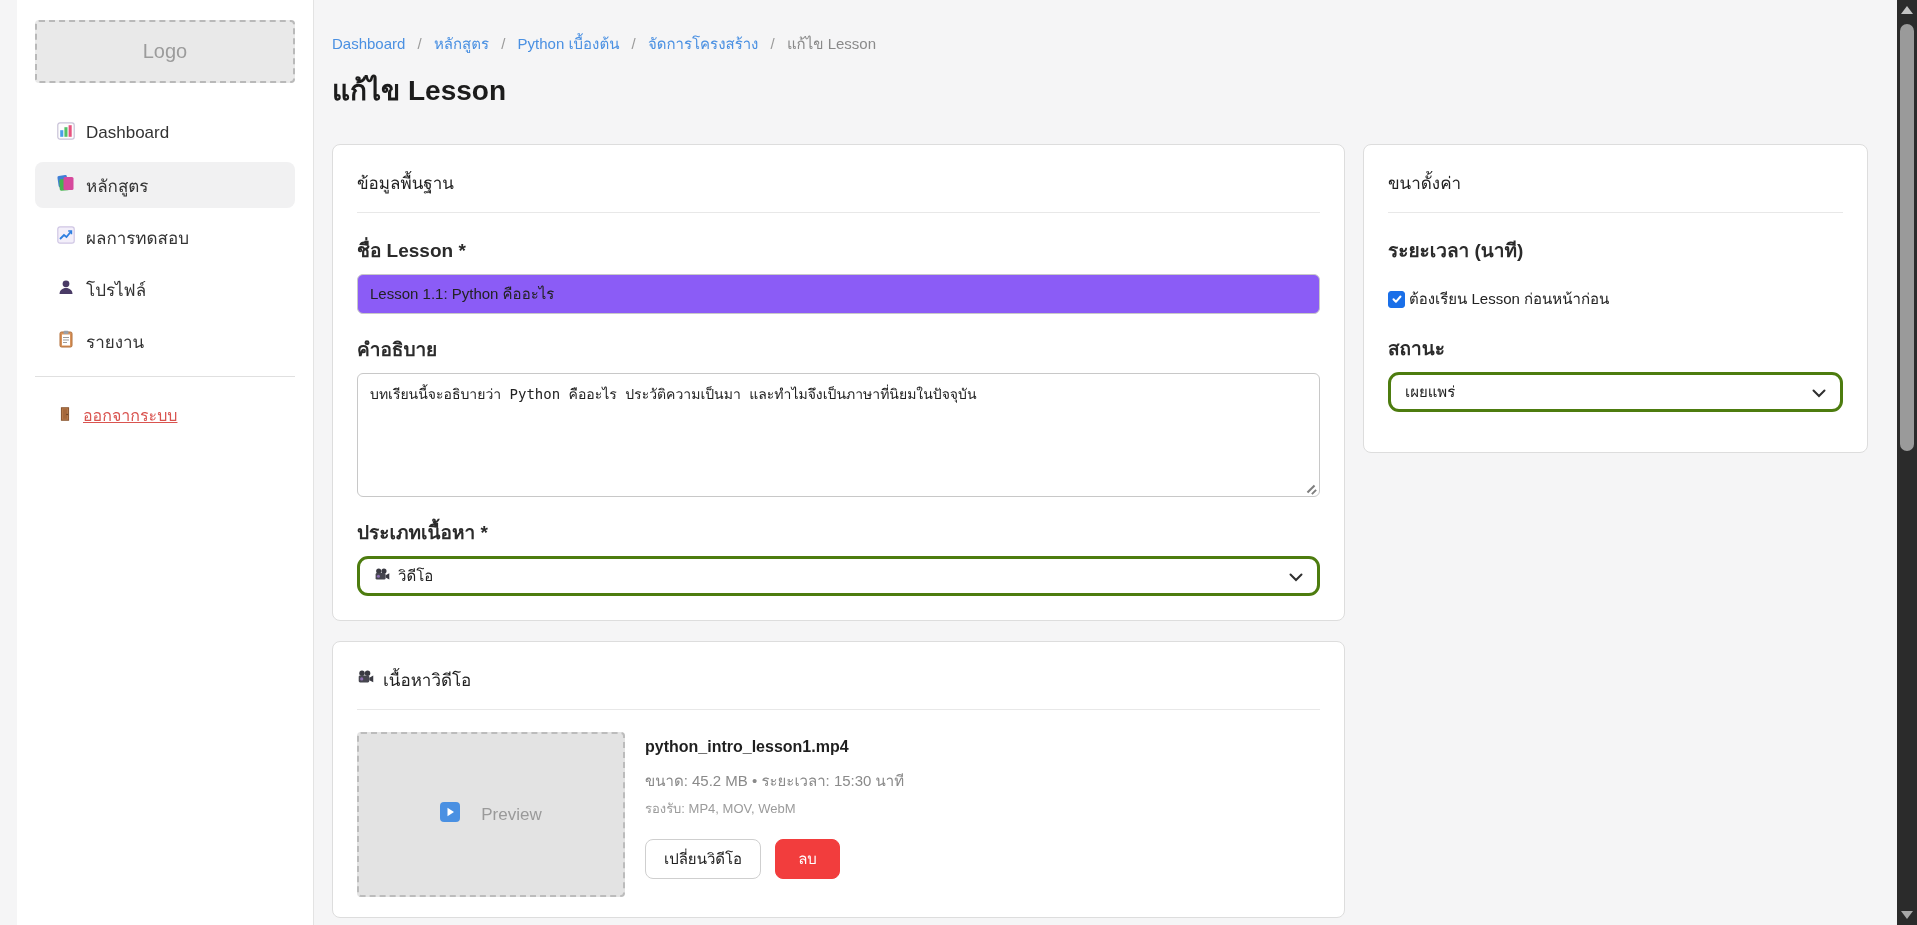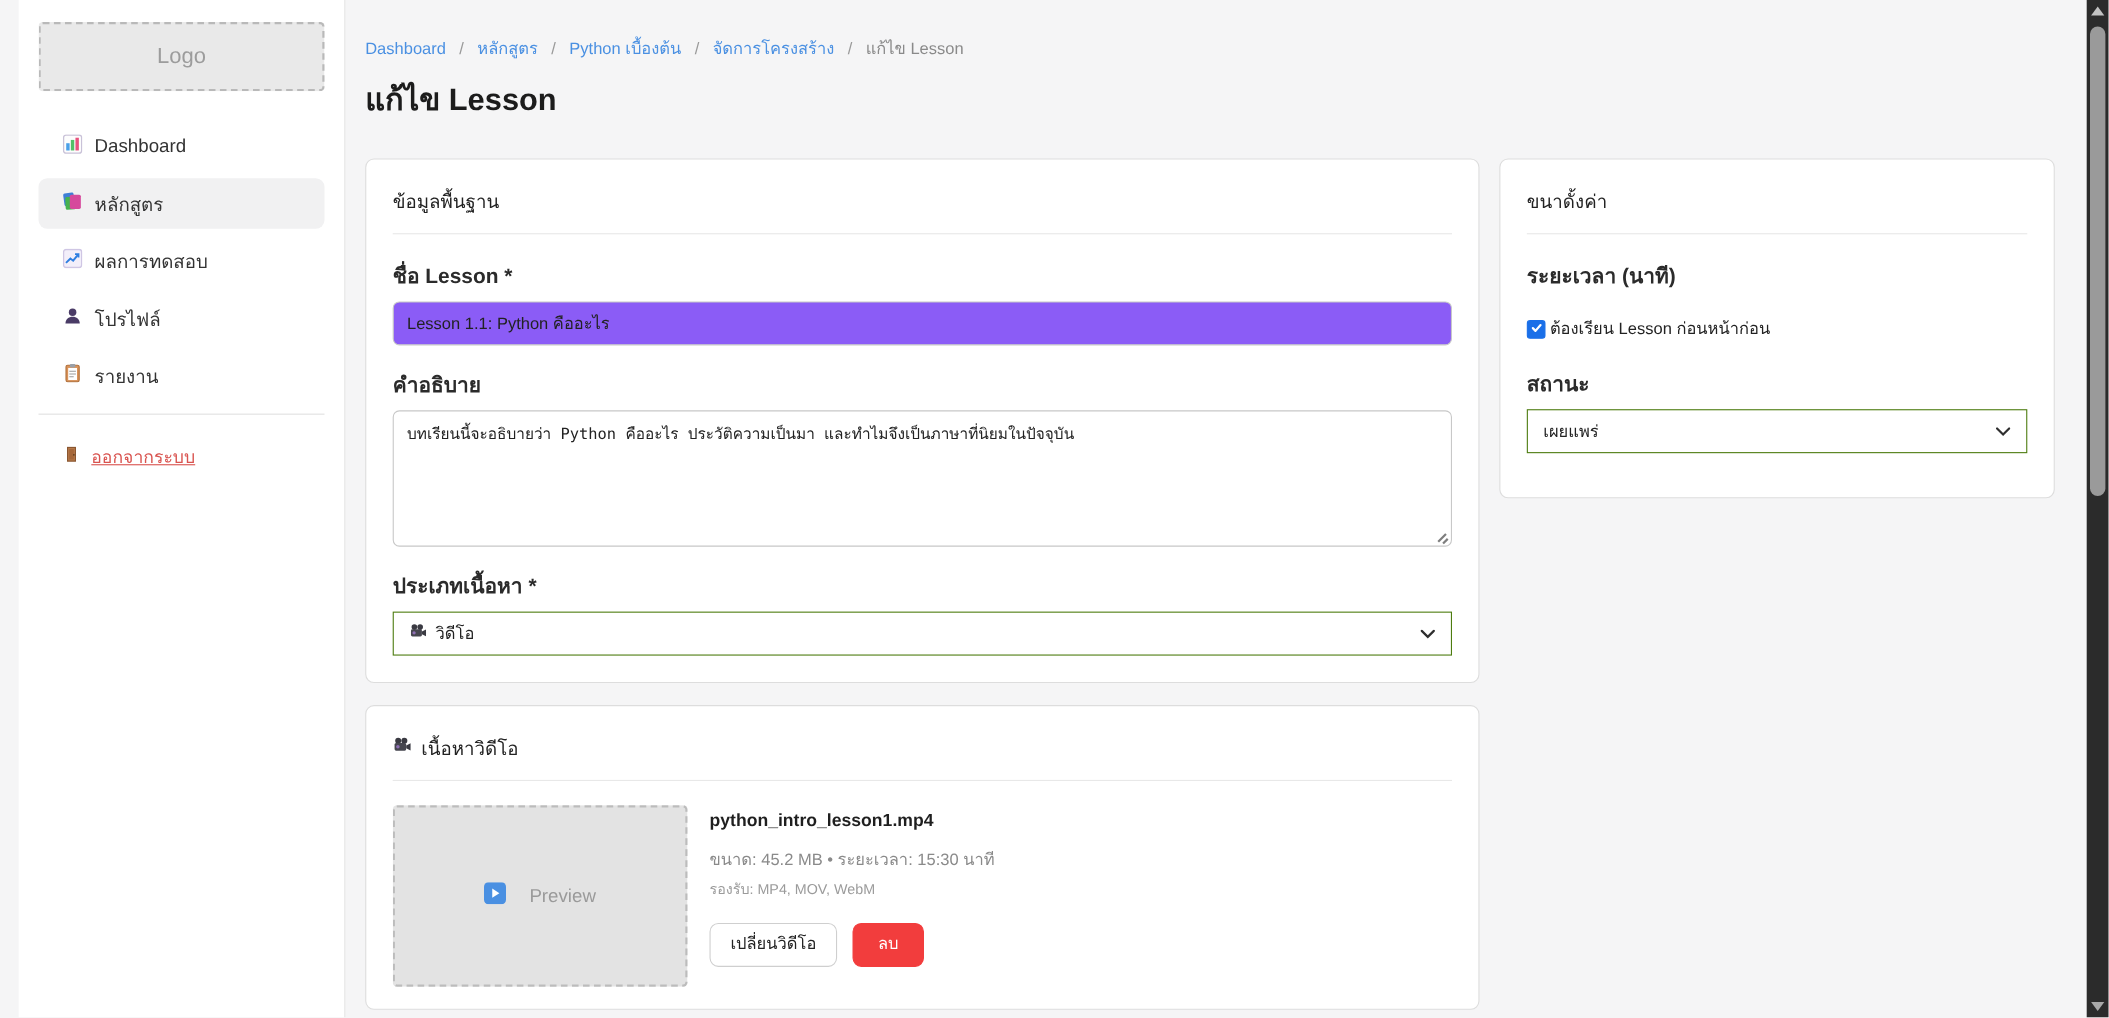--- a/index.html
+++ b/index.html
@@ -61,21 +61,21 @@
   .textarea-wrap{position:relative;}
   textarea.text-area{
     width:100%; height:124px; border:1px solid #c8c8c8; border-radius:6px;
     padding:9px 12px; font-size:14px; color:#222; resize:none; display:block;
     font-family:"DejaVu Sans Mono","Liberation Mono",monospace;
   }
   .resize-grip{position:absolute; right:2px; bottom:2px; width:13px; height:13px;}
   .resize-grip::before{content:""; position:absolute; right:2px; bottom:5px; width:10px; height:2px; background:#7e7e7e; transform:rotate(-45deg);}
   .resize-grip::after{content:""; position:absolute; right:1px; bottom:2px; width:6px; height:2px; background:#7e7e7e; transform:rotate(-45deg);}
   .fake-select{
-    width:100%; height:40px; border:1px solid #4d7c0f; border-radius:0; background:#fff;
+    width:100%; height:40px; border:3px solid #4d7c0f; border-radius:11px; background:#fff;
     display:flex; align-items:center; padding:0 14px; gap:8px; cursor:pointer; font-size:15px;
   }
   .fake-select .chev{margin-left:auto;}
   
   .check-row{display:flex; align-items:center; gap:4px; margin:22px 0;}
   .checkbox{
     width:17px; height:17px; border-radius:3px; border:1px solid #9a9a9a; background:#fff;
     display:flex; align-items:center; justify-content:center; cursor:pointer; flex:0 0 auto;
   }
   .checkbox.checked{background:var(--checkbox); border-color:var(--checkbox);}

